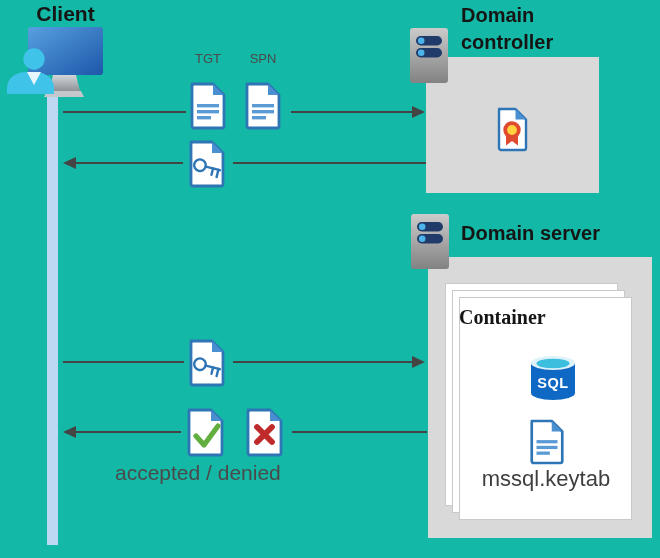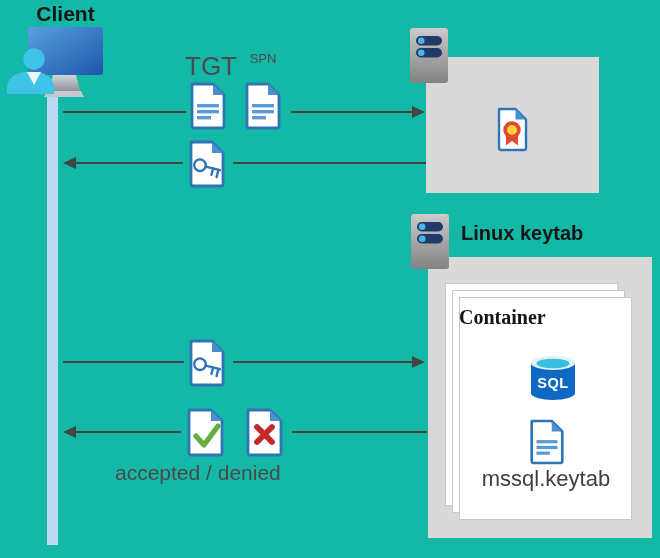--- a/index.html
+++ b/index.html
@@ -20,21 +20,21 @@
   .card.mid{left:452px;top:290px;z-index:3;}
   .card.front{left:459px;top:297px;z-index:4;}
 
   
   .title{color:var(--title-black);font-weight:700;z-index:6;}
   .client-title{left:18px;top:2px;width:95px;text-align:center;font-size:21px;}
   .dc-title{left:461px;top:2px;width:125px;font-size:20px;line-height:27px;}
   .linux-title{left:461px;top:222px;width:190px;font-size:20px;}
   .container-title{left:459px;top:306px;width:174px;text-align:left;font-size:20px;font-family:Liberation Serif, serif;}
   .msg-label{color:var(--label-gray);z-index:6;}
-  .tgt-label{left:185px;top:51px;width:46px;text-align:center;font-size:26px;}
+  .tgt-label{left:185px;top:51px;width:46px;text-align:center;font-size:13px;}
   .spn-label{left:240px;top:51px;width:46px;text-align:center;font-size:13px;}
   .result-label{left:115px;top:461px;width:235px;font-size:21px;}
   .keytab-label{left:459px;top:466px;width:174px;text-align:center;font-size:22px;color:#3f3f3f;z-index:6;}
 
   
   .seg{height:2px;background:var(--arrow-gray);z-index:5;}
   .head{width:0;height:0;border-top:6px solid transparent;border-bottom:6px solid transparent;z-index:5;}
   .head.r{border-left:13px solid var(--arrow-gray);}
   .head.l{border-right:13px solid var(--arrow-gray);}
   .a1s1{left:63px;top:111px;width:123px;}
@@ -92,21 +92,22 @@
   <div class="abs lifeline"></div>
 
   <div class="abs dc-box"></div>
   <div class="abs linux-box"></div>
 
   <div class="abs card back"></div>
   <div class="abs card mid"></div>
   <div class="abs card front"></div>
 
   <div class="abs title client-title">Client</div>
-  <div class="abs title linux-title">Linux keytab</div>
+  <div class="abs title dc-title">Domain controller</div>
+  <div class="abs title linux-title">Domain server</div>
   <div class="abs title container-title">Container</div>
 
   <div class="abs msg-label tgt-label">TGT</div>
   <div class="abs msg-label spn-label">SPN</div>
   <div class="abs msg-label result-label">accepted / denied</div>
   <div class="abs keytab-label">mssql.keytab</div>
 
   <div class="abs seg a1s1"></div>
   <div class="abs seg a1s2"></div>
   <div class="abs head r a1h"></div>

